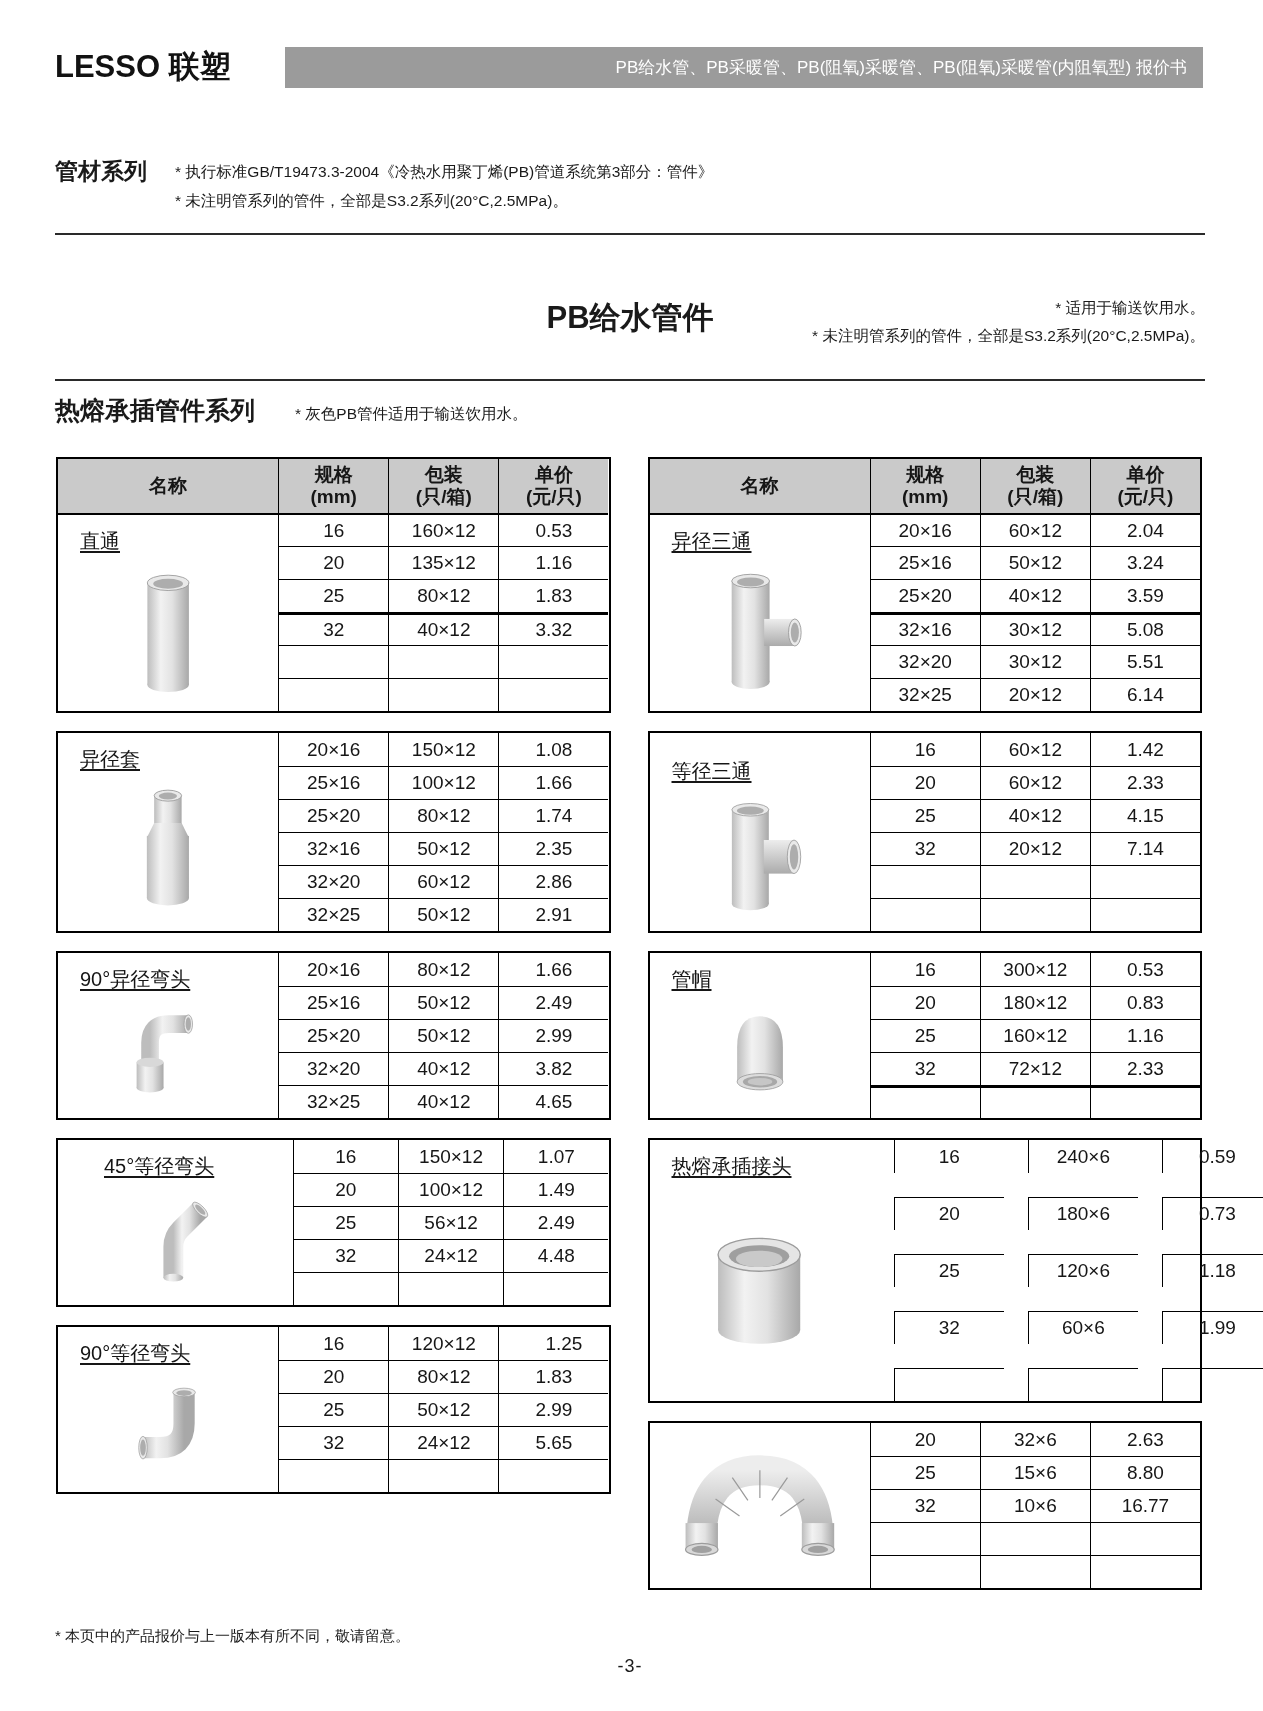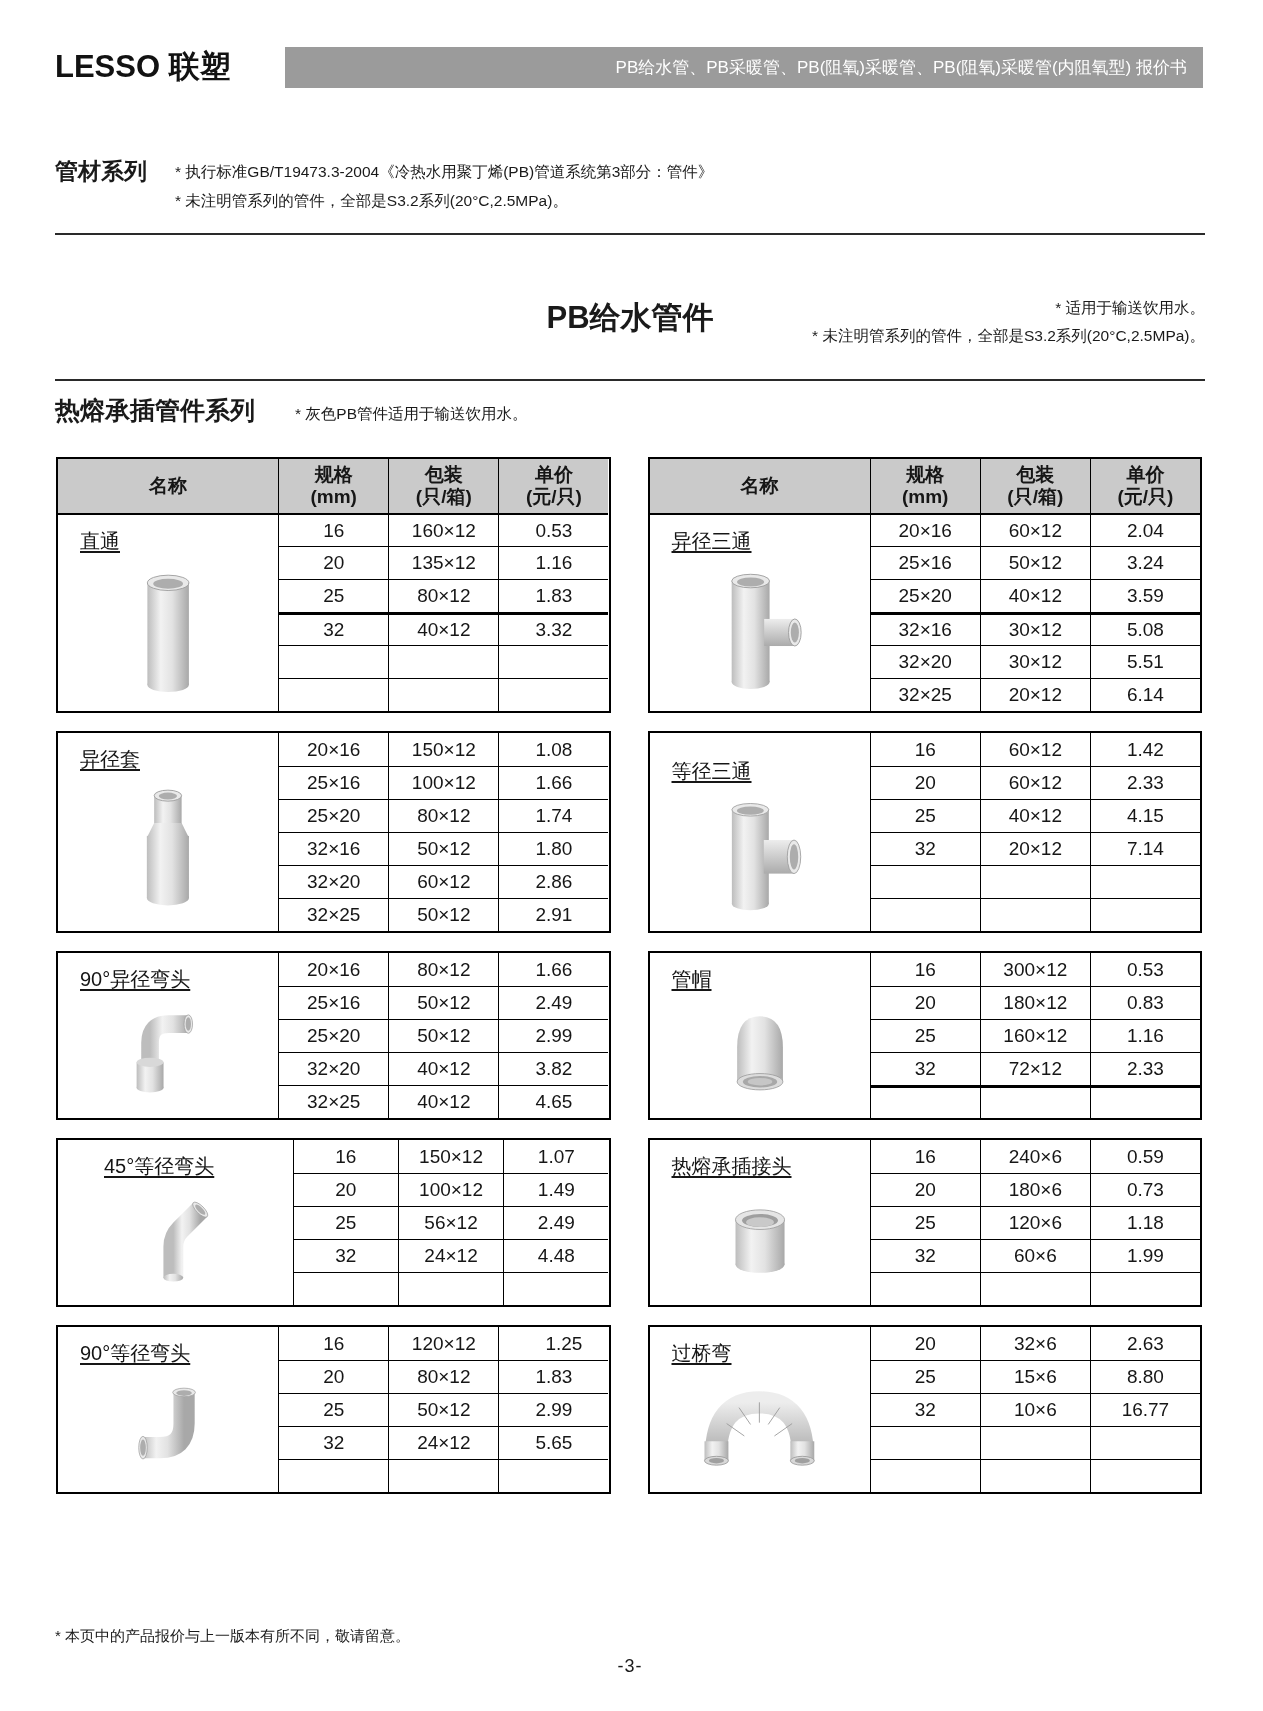--- a/index.html
+++ b/index.html
@@ -157,21 +157,21 @@
           <div class="cell data first-row" style="grid-area: 1 / 3;">150×12</div>
           <div class="cell data first-row" style="grid-area: 1 / 4;">1.08</div>
           <div class="cell data" style="grid-area: 2 / 2;">25×16</div>
           <div class="cell data" style="grid-area: 2 / 3;">100×12</div>
           <div class="cell data" style="grid-area: 2 / 4;">1.66</div>
           <div class="cell data" style="grid-area: 3 / 2;">25×20</div>
           <div class="cell data" style="grid-area: 3 / 3;">80×12</div>
           <div class="cell data" style="grid-area: 3 / 4;">1.74</div>
           <div class="cell data" style="grid-area: 4 / 2;">32×16</div>
           <div class="cell data" style="grid-area: 4 / 3;">50×12</div>
-          <div class="cell data" style="grid-area: 4 / 4;">1.80</div>
+          <div class="cell data" style="grid-area: 4 / 4;">2.35</div>
           <div class="cell data" style="grid-area: 5 / 2;">32×20</div>
           <div class="cell data" style="grid-area: 5 / 3;">60×12</div>
           <div class="cell data" style="grid-area: 5 / 4;">2.86</div>
           <div class="cell data" style="grid-area: 6 / 2;">32×25</div>
           <div class="cell data" style="grid-area: 6 / 3;">50×12</div>
           <div class="cell data" style="grid-area: 6 / 4;">2.91</div>
         </div>
         <div class="ftable" style="grid-template-rows: repeat(5, 33px);">
           <div class="cell name-cell first-col first-row" style="grid-area: 1 / 1 / span 5;">
             <div class="product-name">90°异径弯头</div>
@@ -437,21 +437,21 @@
           <div class="cell data" style="grid-area: 3 / 2;">25</div>
           <div class="cell data" style="grid-area: 3 / 3;">160×12</div>
           <div class="cell data" style="grid-area: 3 / 4;">1.16</div>
           <div class="cell data" style="grid-area: 4 / 2;">32</div>
           <div class="cell data" style="grid-area: 4 / 3;">72×12</div>
           <div class="cell data" style="grid-area: 4 / 4;">2.33</div>
           <div class="cell data thick" style="grid-area: 5 / 2;"></div>
           <div class="cell data thick" style="grid-area: 5 / 3;"></div>
           <div class="cell data thick" style="grid-area: 5 / 4;"></div>
         </div>
-        <div class="ftable" style="grid-template-rows: repeat(5, 33px);">
+        <div class="ftable" style="grid-template-rows: repeat(5, 33px); gap: 24px;">
           <div class="cell name-cell first-col first-row" style="grid-area: 1 / 1 / span 5;">
             <div class="product-name">热熔承插接头</div>
             <div class="img-wrap">
               <svg viewBox="0 0 120 130" xmlns="http://www.w3.org/2000/svg">
                 <defs>
                   <linearGradient id="gfs" x1="0" y1="0" x2="1" y2="0">
 <stop offset="0" stop-color="#bdbdbd"></stop>
                     <stop offset="0.32" stop-color="#f2f2f2"></stop>
 <stop offset="0.6" stop-color="#e2e2e2"></stop>
                     <stop offset="1" stop-color="#a8a8a8"></stop>
@@ -480,21 +480,20 @@
           <div class="cell data" style="grid-area: 3 / 4;">1.18</div>
           <div class="cell data" style="grid-area: 4 / 2;">32</div>
           <div class="cell data" style="grid-area: 4 / 3;">60×6</div>
           <div class="cell data" style="grid-area: 4 / 4;">1.99</div>
           <div class="cell data" style="grid-area: 5 / 2;"></div>
           <div class="cell data" style="grid-area: 5 / 3;"></div>
           <div class="cell data" style="grid-area: 5 / 4;"></div>
         </div>
         <div class="ftable" style="grid-template-rows: repeat(5, 33px);">
           <div class="cell name-cell first-col first-row" style="grid-area: 1 / 1 / span 5;">
-            <div class="product-name">过桥弯</div>
             <div class="img-wrap">
               <svg viewBox="0 0 150 120" xmlns="http://www.w3.org/2000/svg">
                 <defs>
                   <linearGradient id="gbb" x1="0" y1="0" x2="1" y2="0">
 <stop offset="0" stop-color="#bdbdbd"></stop>
                     <stop offset="0.32" stop-color="#f2f2f2"></stop>
 <stop offset="0.6" stop-color="#e2e2e2"></stop>
                     <stop offset="1" stop-color="#a8a8a8"></stop>
                   </linearGradient>
 <linearGradient id="gbbv" x1="0" y1="0" x2="0" y2="1">

